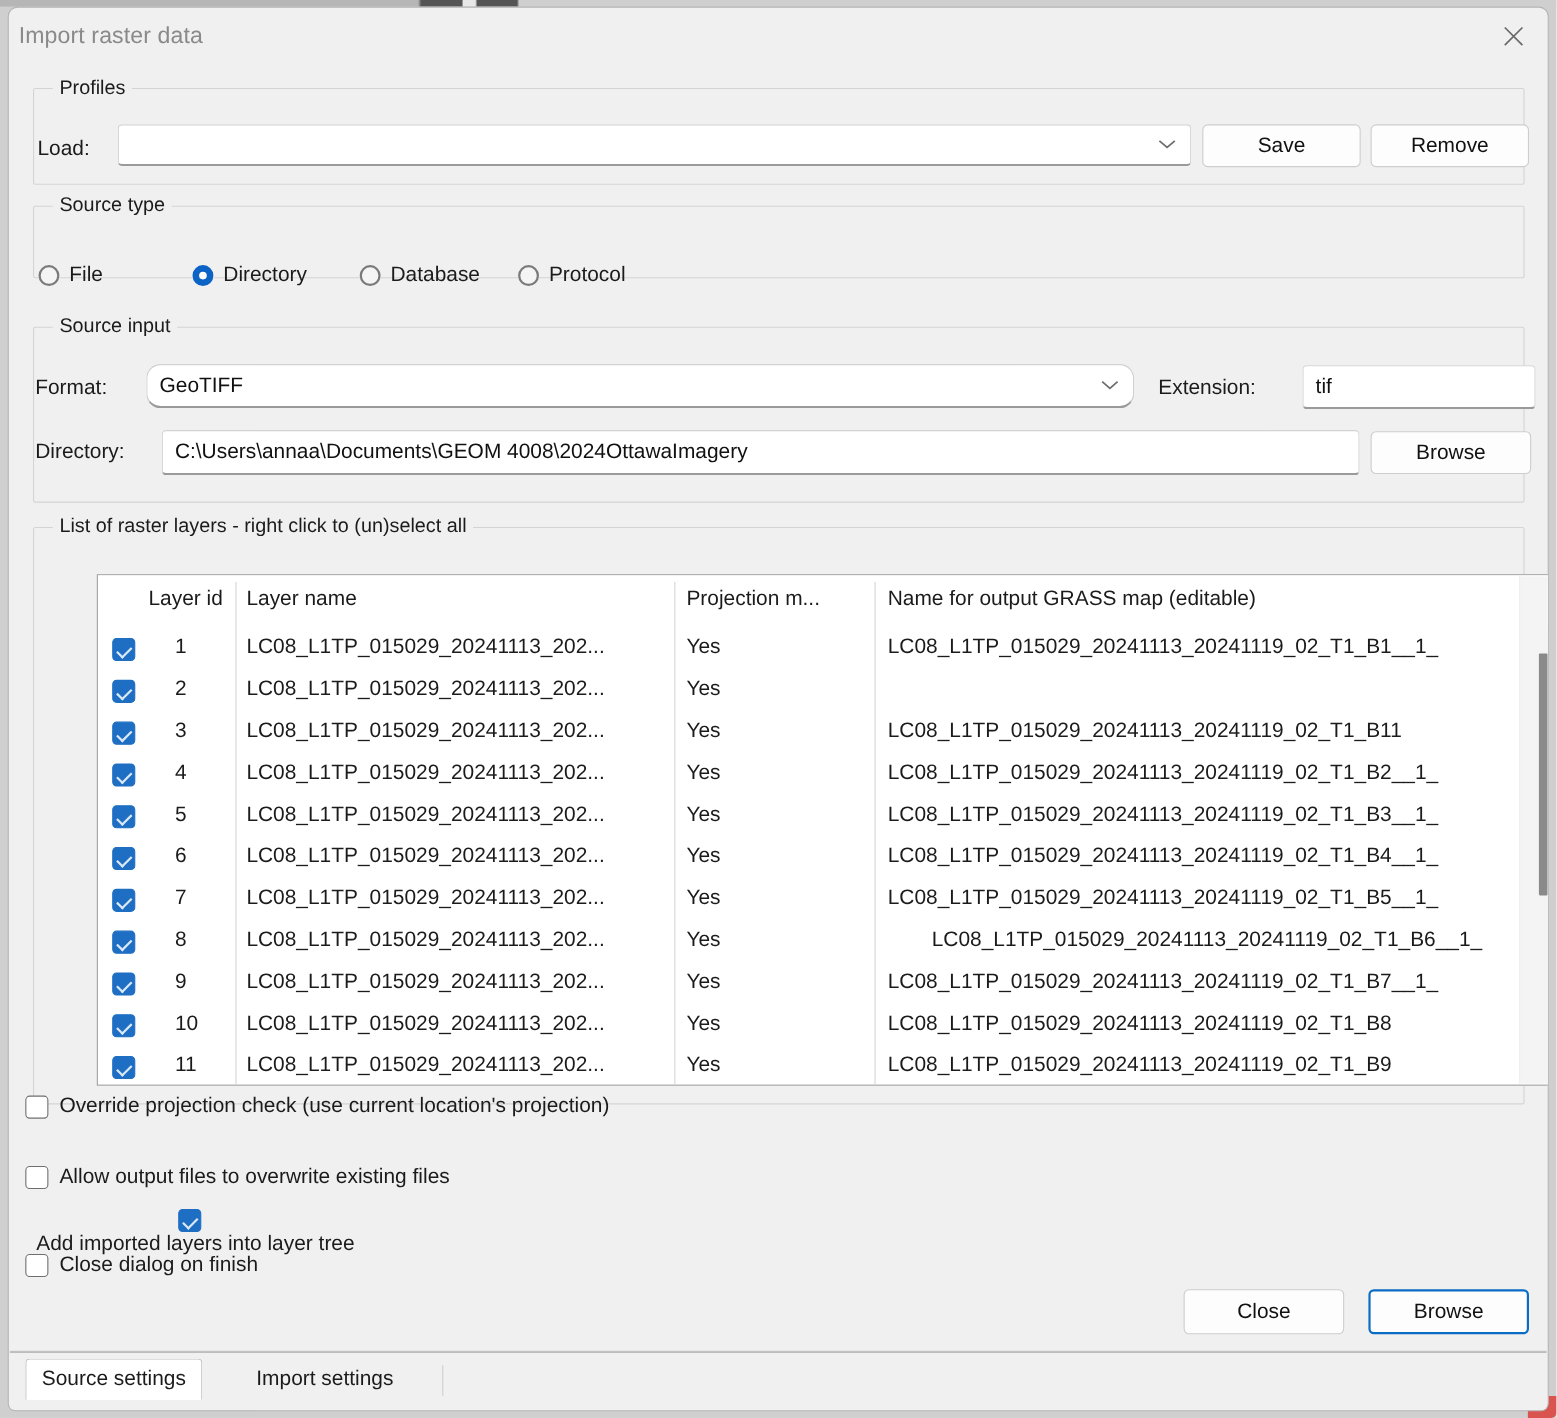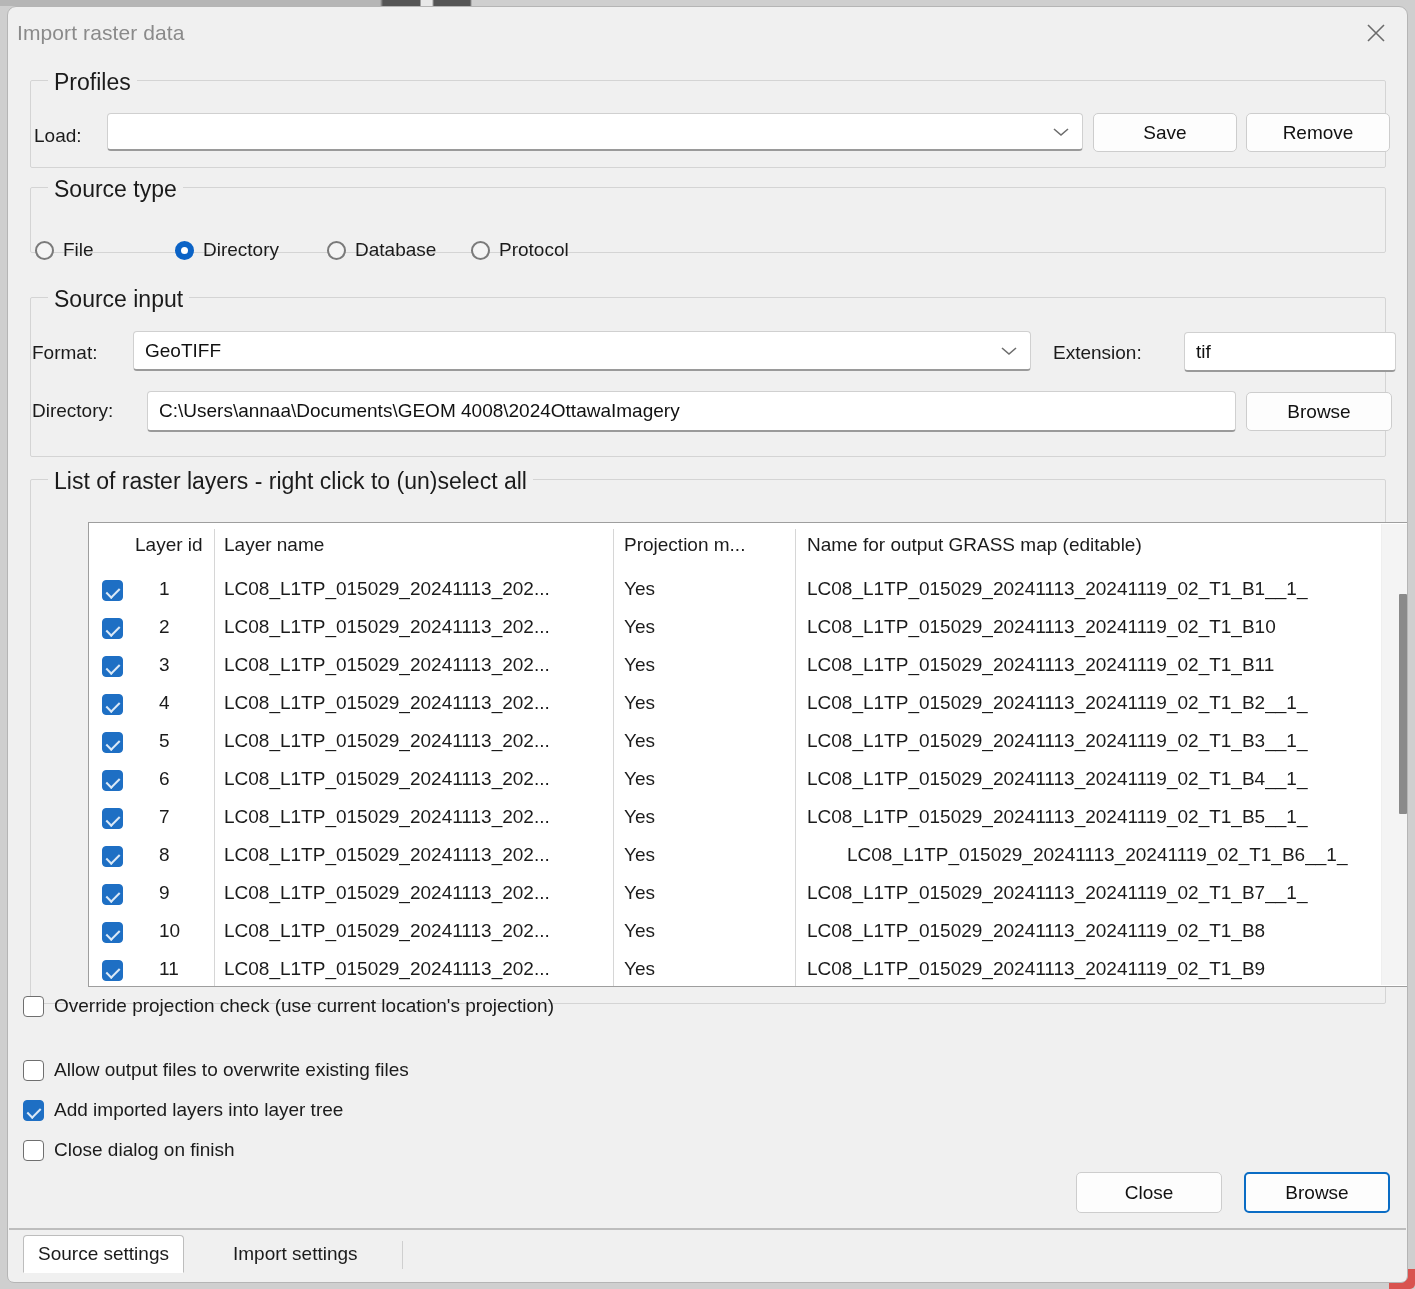--- a/index.html
+++ b/index.html
@@ -27,21 +27,21 @@
   }
 
   
   #titlebar{position:relative;height:55px;}
   #title-text{position:absolute;left:9px;top:14px;font-size:21px;color:#8a8a8a;letter-spacing:.1px;}
   #close-btn{position:absolute;right:4px;top:4px;width:54px;height:44px;display:flex;align-items:center;justify-content:center;cursor:pointer;}
   #close-btn svg{display:block;}
 
   
   .groupbox{position:absolute;border:1px solid #d4d4d4;border-radius:2px;box-sizing:border-box;background:transparent;}
-  .group-title{position:absolute;top:-12px;left:17px;background:#f0f0f0;padding:0 6px;font-size:23px;color:#1b1b1b;white-space:nowrap;}
+  .group-title{position:absolute;top:-12px;left:17px;background:#f0f0f0;padding:0 6px;font-size:18px;color:#1b1b1b;white-space:nowrap;}
 
   .lbl{position:absolute;font-size:19px;color:#1b1b1b;white-space:nowrap;}
 
   
   .field{
     position:absolute;box-sizing:border-box;background:#ffffff;
     border:1px solid #d0d0d0;border-bottom:2px solid #9a9a9a;border-radius:4px;
     font-size:19px;color:#111;display:flex;align-items:center;padding:0 11px;
   }
   .combo .caret{position:absolute;right:12px;top:50%;transform:translateY(-50%);}
@@ -145,21 +145,21 @@
     <label class="radio">
       <span class="dot"></span>
       <span class="rlbl">Protocol</span>
     </label>
   </div>
 
   <div class="groupbox" style="left:22px;top:290px;width:1356px;height:160px;">
     <div class="group-title">Source input</div>
   </div>
   <div class="lbl" style="left:24px;top:335px;">Format:</div>
-  <div class="field combo" style="left:125px;top:324px;width:898px;height:40px;">
+  <div class="field combo" style="left:125px;top:324px;width:898px;height:40px;border-radius:13px;">
     <span class="val">GeoTIFF</span>
     <span class="caret">
       <svg width="18" height="12" viewBox="0 0 18 12">
           <path d="M2 3 L9 9 L16 3" stroke="#6d6d6d" stroke-width="1.6" fill="none"></path>
         </svg>
     </span>
   </div>
   <div class="lbl" style="left:1045px;top:335px;">Extension:</div>
   <div class="field" style="left:1176px;top:325px;width:212px;height:40px;">
     <span class="val">tif</span>
@@ -190,21 +190,20 @@
           <div class="cell" style="left: 70px;">1</div>
           <div class="cell" style="left: 135px;">LC08_L1TP_015029_20241113_202...</div>
           <div class="cell" style="left: 535px;">Yes</div>
           <div class="cell" style="left: 718px;">LC08_L1TP_015029_20241113_20241119_02_T1_B1__1_</div>
         </div>
         <div class="row">
           <span class="cbx on"></span>
           <div class="cell" style="left: 70px;">2</div>
           <div class="cell" style="left: 135px;">LC08_L1TP_015029_20241113_202...</div>
           <div class="cell" style="left: 535px;">Yes</div>
-          <div class="cell" style="left: 718px;">LC08_L1TP_015029_20241113_20241119_02_T1_B10</div>
         </div>
         <div class="row">
           <span class="cbx on"></span>
           <div class="cell" style="left: 70px;">3</div>
           <div class="cell" style="left: 135px;">LC08_L1TP_015029_20241113_202...</div>
           <div class="cell" style="left: 535px;">Yes</div>
           <div class="cell" style="left: 718px;">LC08_L1TP_015029_20241113_20241119_02_T1_B11</div>
         </div>
         <div class="row">
           <span class="cbx on"></span>
@@ -270,21 +269,21 @@
 
   <div id="optlist">
       <div class="optrow" style="top: 988px; align-items: center;">
         <span class="optbox off"></span>
         <span class="optlbl">Override projection check (use current location's projection)</span>
       </div>
       <div class="optrow" style="top: 1052px;">
         <span class="optbox off"></span>
         <span class="optlbl">Allow output files to overwrite existing files</span>
       </div>
-      <div class="optrow" style="top: 1092px;">
+      <div class="optrow" style="top: 1092px; flex-direction: column;">
         <span class="optbox on"></span>
         <span class="optlbl">Add imported layers into layer tree</span>
       </div>
       <div class="optrow" style="top: 1132px;">
         <span class="optbox off"></span>
         <span class="optlbl">Close dialog on finish</span>
       </div>
     </div>
 
   <div class="btn" style="left:1068px;top:1165px;width:146px;height:41px;">Close</div>

